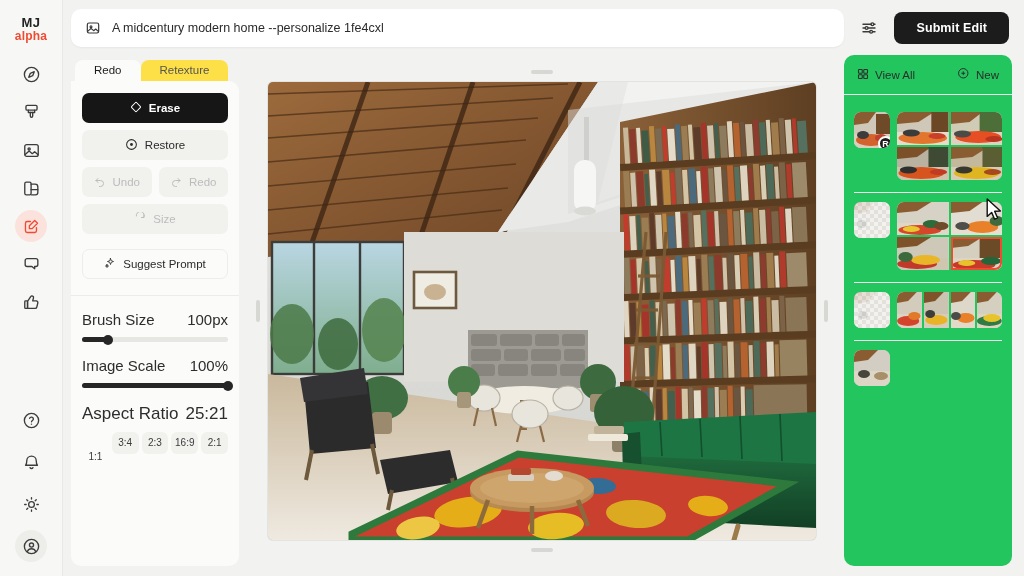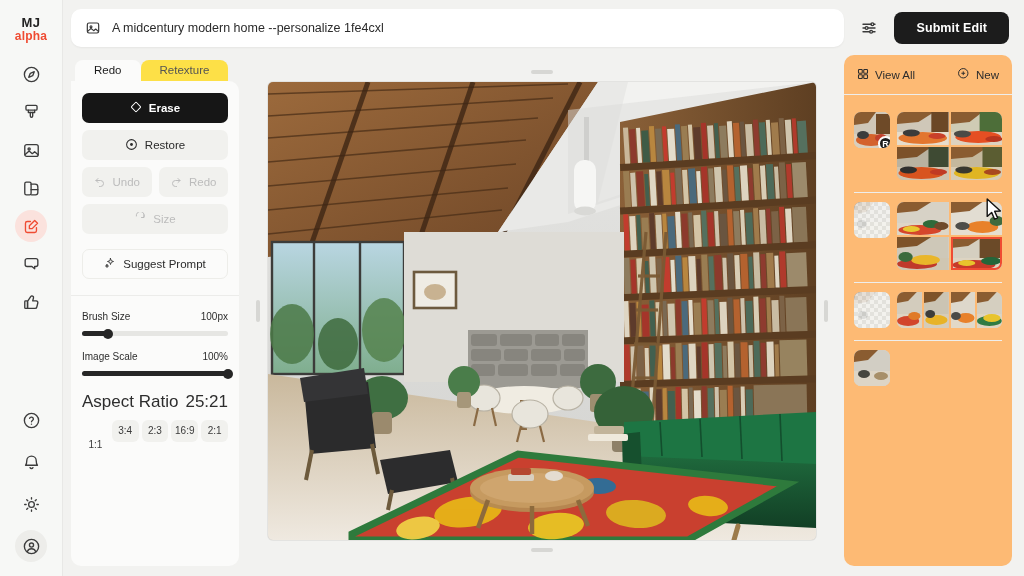--- a/index.html
+++ b/index.html
@@ -125,21 +125,21 @@
   .tool-btn.dark { background: #161616; color: #fff; font-weight: 600; }
   .tool-btn.disabled { color: #bcbcbc; cursor: default; }
   .tool-btn svg { flex: 0 0 auto; }
   .btn-row { display: flex; gap: 7px; margin-bottom: 7px; }
   .btn-row .tool-btn { margin-bottom: 0; }
   .sep { height: 1px; background: #ececea; margin: 9px -11px 0 -11px; }
 
   .slider-block { padding-top: 15px; }
   .slider-head {
     display: flex; justify-content: space-between; align-items: baseline;
-    font-size: 10px; color: #2d2d2d; margin-bottom: 9px;
+    font-size: 15px; color: #2d2d2d; margin-bottom: 9px;
   }
   .slider-head .val { color: #2d2d2d; }
   .track {
     position: relative; height: 5px; border-radius: 3px; background: #e6e6e3;
     cursor: pointer;
   }
   .track .fill { position: absolute; left: 0; top: 0; height: 5px; border-radius: 3px; background: #262626; }
   .track .knob {
     position: absolute; top: -2.5px; width: 10px; height: 10px;
     border-radius: 50%; background: #262626; transform: translateX(-50%);
@@ -179,21 +179,21 @@
     box-shadow: 0 0 0 1px rgba(0,0,0,.06);
     position: relative;
     background: #cfcac2;
   }
   .canvas-img svg { display: block; width: 100%; height: 100%; }
 
   
   .rightcol { width: 168px; flex: 0 0 168px; display: flex; flex-direction: column; }
   .rpanel {
     flex: 1 1 auto;
-    background: #fdba74;
+    background: #22c55e;
     border-radius: 10px;
     display: flex; flex-direction: column;
     overflow: hidden;
   }
   .rhead {
     height: 40px; flex: 0 0 40px;
     display: flex; align-items: center; justify-content: space-between;
     padding: 0 13px;
     border-bottom: 1px solid #eeeeec;
     font-size: 11.5px; color: #2d2d2d;

